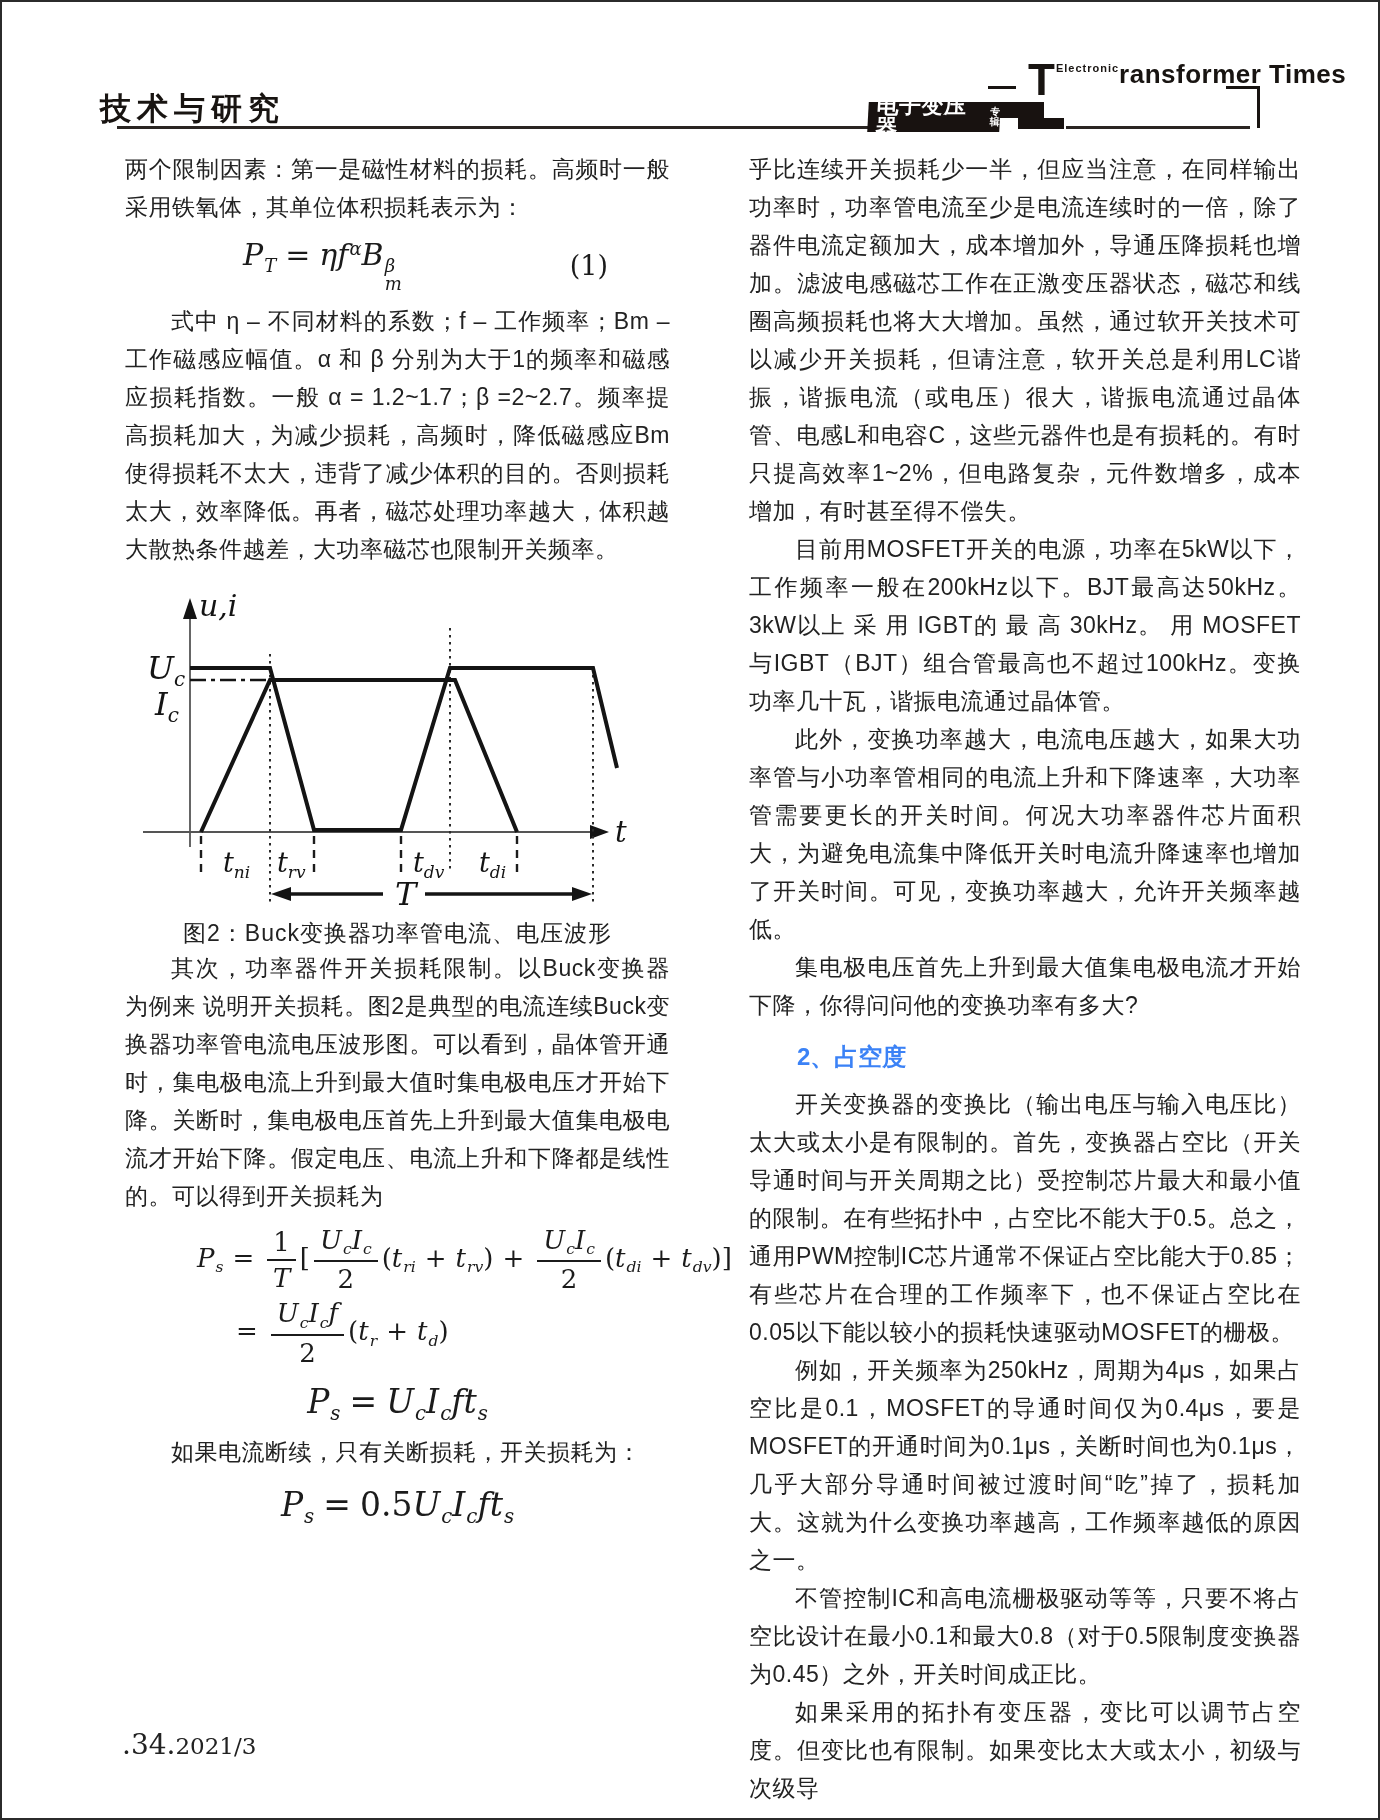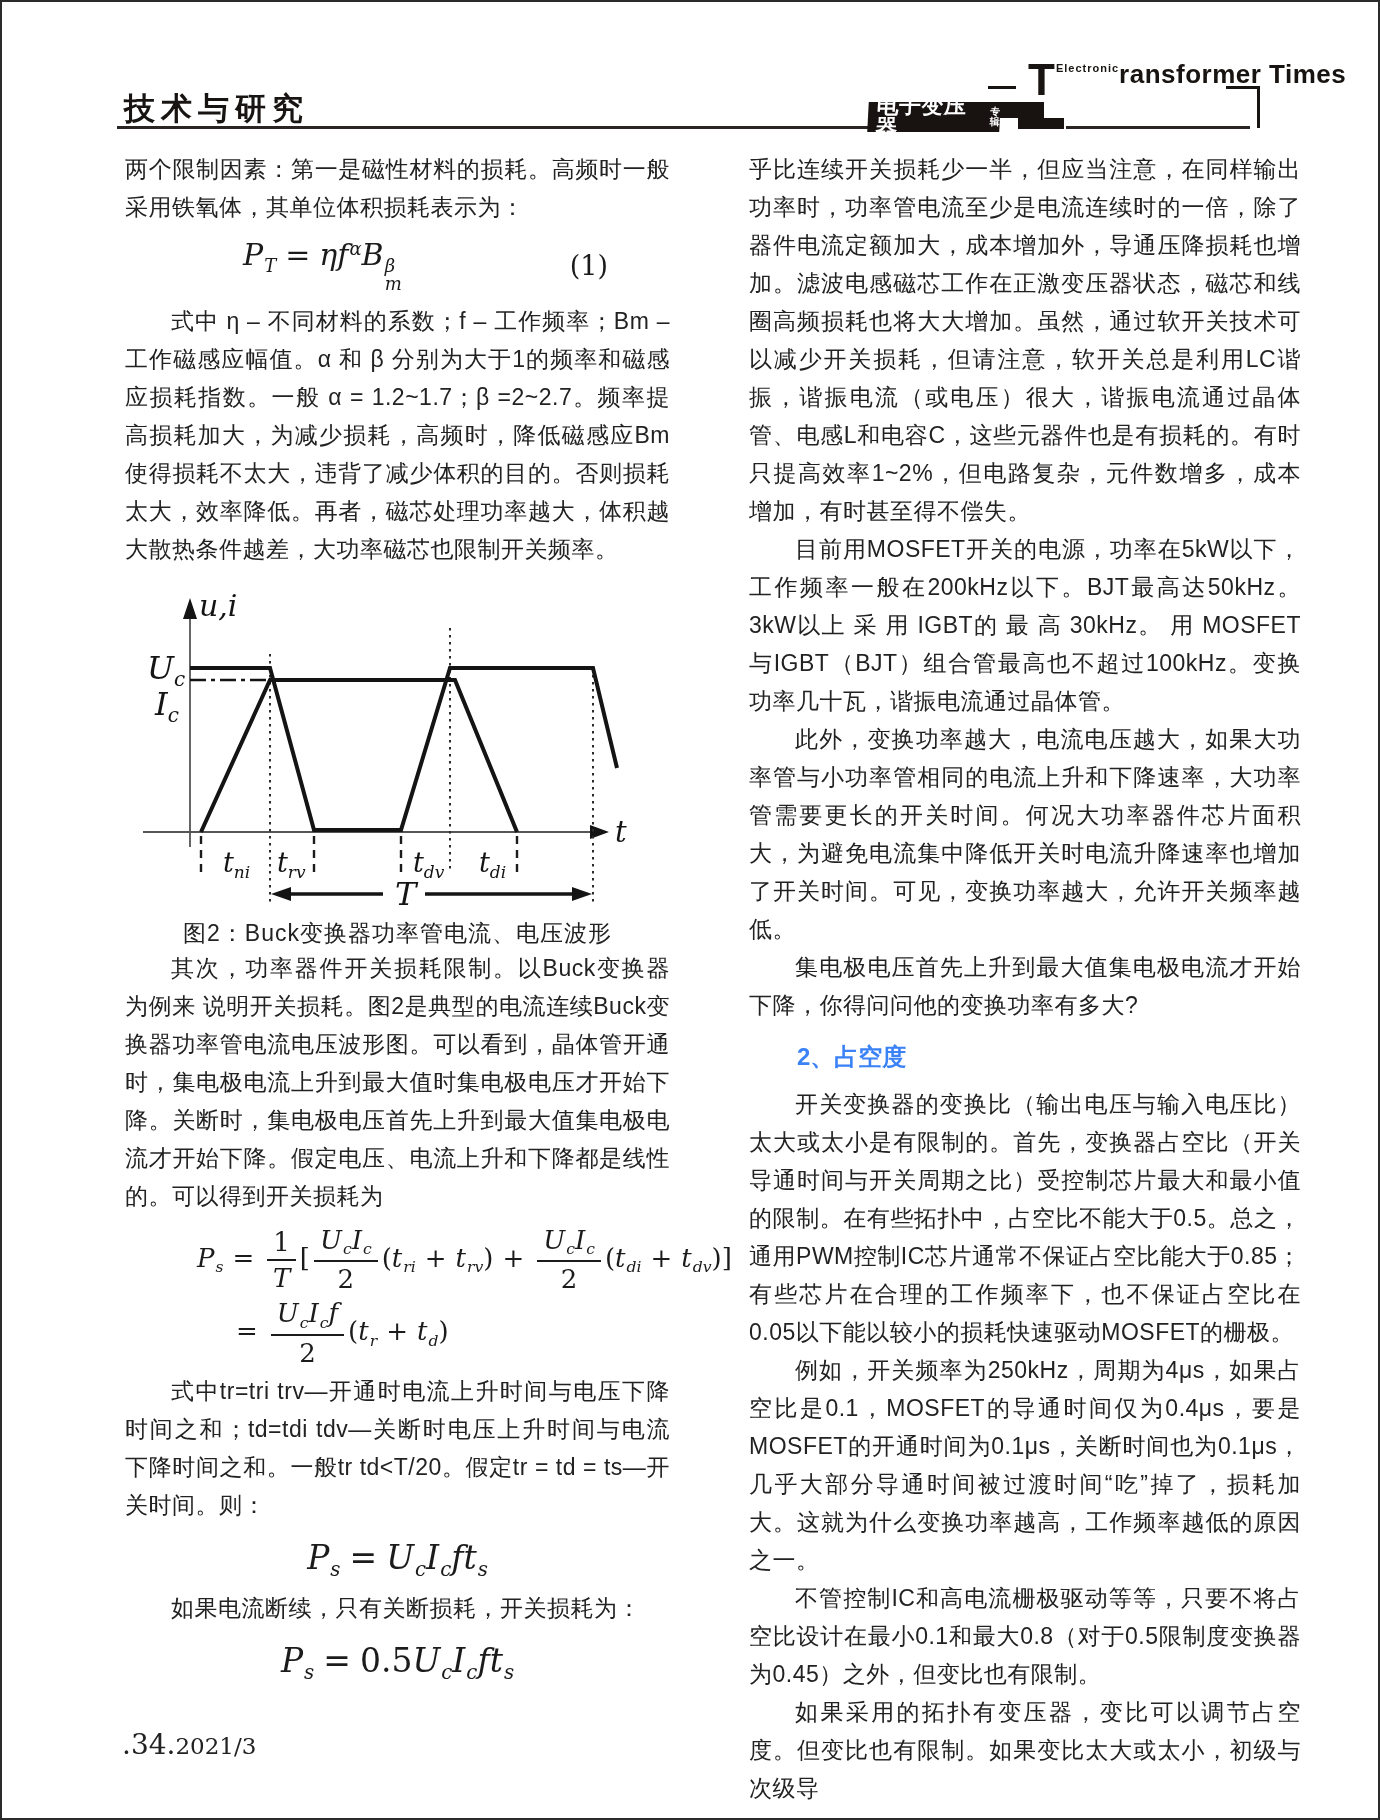--- a/index.html
+++ b/index.html
@@ -4,21 +4,21 @@
 <style>
   html,body{margin:0;padding:0;background:#e8e8e8;}
   .page{
     position:relative; width:1380px; height:1820px; margin:0 auto;
     background:#ffffff; border:2px solid #2b2b2b; box-sizing:border-box;
     overflow:hidden; color:#1d1d1d;
     font-family:"Liberation Sans", sans-serif;
   }
   
   .section-title{
-    position:absolute; left:122px; top:86px;
+    position:absolute; left:98px; top:86px;
     font-size:31px; font-weight:bold; letter-spacing:6px; color:#181411;
   }
   .header-rule{ position:absolute; left:115px; top:124px; width:752px; height:2.5px; background:#2a2522;}
   .banner{
     position:absolute; left:866px; top:100px; width:132px; height:30px;
     background:#181210; display:flex; align-items:center; padding-left:8px; box-sizing:border-box;
     transform:skewX(-3deg);
   }
   .banner-main{ color:#fff; font-size:22px; font-weight:bold; letter-spacing:0.5px; line-height:1;}
   .banner-badge{ display:flex; flex-direction:column; margin-left:3px; }
@@ -179,21 +179,20 @@
           </span><span class="f-rm">(</span><span class="f-var">t</span><span class="f-sub">ri</span><span class="f-op">+</span><span class="f-var">t</span><span class="f-sub">rv</span><span class="f-rm">)</span><span class="f-op">+</span><span class="f-frac">
             <span class="fnum"><span class="f-var">U</span><span class="f-sub">c</span><span class="f-var">I</span><span class="f-sub">c</span></span>
             <span class="fden"><span class="f-rm">2</span></span>
           </span><span class="f-rm">(</span><span class="f-var">t</span><span class="f-sub">di</span><span class="f-op">+</span><span class="f-var">t</span><span class="f-sub">dv</span><span class="f-rm">)</span><span class="f-rm">]</span></span>
       <span class="eq l2"><span class="f-op">=</span><span class="f-frac">
             <span class="fnum"><span class="f-var">U</span><span class="f-sub">c</span><span class="f-var">I</span><span class="f-sub">c</span><span class="f-var">f</span></span>
             <span class="fden"><span class="f-rm">2</span></span>
           </span><span class="f-rm">(</span><span class="f-var">t</span><span class="f-sub">r</span><span class="f-op">+</span><span class="f-var">t</span><span class="f-sub">d</span><span class="f-rm">)</span></span>
     </div>
 
-    <p class="indent">式中tr=tri trv—开通时电流上升时间与电压下降时间之和；td=tdi tdv—关断时电压上升时间与电流下降时间之和。一般tr td&lt;T/20。假定tr = td = ts—开关时间。则：</p>
 
     <div class="block eq-center">
       <span class="eq"><span class="f-var">P</span><span class="f-sub">s</span><span class="f-op">=</span><span class="f-var">U</span><span class="f-sub">c</span><span class="f-var">I</span><span class="f-sub">c</span><span class="f-var">ft</span><span class="f-sub">s</span></span>
     </div>
 
     <p class="indent">如果电流断续，只有关断损耗，开关损耗为：</p>
 
     <div class="block eq-center">
       <span class="eq"><span class="f-var">P</span><span class="f-sub">s</span><span class="f-op">=</span><span class="f-rm">0.5</span><span class="f-var">U</span><span class="f-sub">c</span><span class="f-var">I</span><span class="f-sub">c</span><span class="f-var">ft</span><span class="f-sub">s</span></span>
     </div>
@@ -201,21 +200,21 @@
   </div>
 
   <div class="col col-right">
     <p>乎比连续开关损耗少一半，但应当注意，在同样输出功率时，功率管电流至少是电流连续时的一倍，除了器件电流定额加大，成本增加外，导通压降损耗也增加。滤波电感磁芯工作在正激变压器状态，磁芯和线圈高频损耗也将大大增加。虽然，通过软开关技术可以减少开关损耗，但请注意，软开关总是利用LC谐振，谐振电流（或电压）很大，谐振电流通过晶体管、电感L和电容C，这些元器件也是有损耗的。有时只提高效率1~2%，但电路复杂，元件数增多，成本增加，有时甚至得不偿失。</p>
     <p class="indent">目前用MOSFET开关的电源，功率在5kW以下，工作频率一般在200kHz以下。BJT最高达50kHz。3kW以上 采 用 IGBT的 最 高 30kHz。 用 MOSFET与IGBT（BJT）组合管最高也不超过100kHz。变换功率几十瓦，谐振电流通过晶体管。</p>
     <p class="indent">此外，变换功率越大，电流电压越大，如果大功率管与小功率管相同的电流上升和下降速率，大功率管需要更长的开关时间。何况大功率器件芯片面积大，为避免电流集中降低开关时电流升降速率也增加了开关时间。可见，变换功率越大，允许开关频率越低。</p>
     <p class="indent">集电极电压首先上升到最大值集电极电流才开始下降，你得问问他的变换功率有多大?</p>
     <div class="h2">2、占空度</div>
     <p class="indent" style="margin-top:12px;">开关变换器的变换比（输出电压与输入电压比）太大或太小是有限制的。首先，变换器占空比（开关导通时间与开关周期之比）受控制芯片最大和最小值的限制。在有些拓扑中，占空比不能大于0.5。总之，通用PWM控制IC芯片通常不保证占空比能大于0.85；有些芯片在合理的工作频率下，也不保证占空比在0.05以下能以较小的损耗快速驱动MOSFET的栅极。</p>
     <p class="indent">例如，开关频率为250kHz，周期为4μs，如果占空比是0.1，MOSFET的导通时间仅为0.4μs，要是MOSFET的开通时间为0.1μs，关断时间也为0.1μs，几乎大部分导通时间被过渡时间“吃”掉了，损耗加大。这就为什么变换功率越高，工作频率越低的原因之一。</p>
-    <p class="indent">不管控制IC和高电流栅极驱动等等，只要不将占空比设计在最小0.1和最大0.8（对于0.5限制度变换器为0.45）之外，但变比也有限制。</p>
+    <p class="indent">不管控制IC和高电流栅极驱动等等，只要不将占空比设计在最小0.1和最大0.8（对于0.5限制度变换器为0.45）之外，开关时间成正比。</p>
     <p class="indent">如果采用的拓扑有变压器，变比可以调节占空度。但变比也有限制。如果变比太大或太小，初级与次级导</p>
   </div>
 
   <div class="footer">
     <span class="pg">.34.</span>
     <span class="iss">2021/3</span>
   </div>
 
 </div>
 

